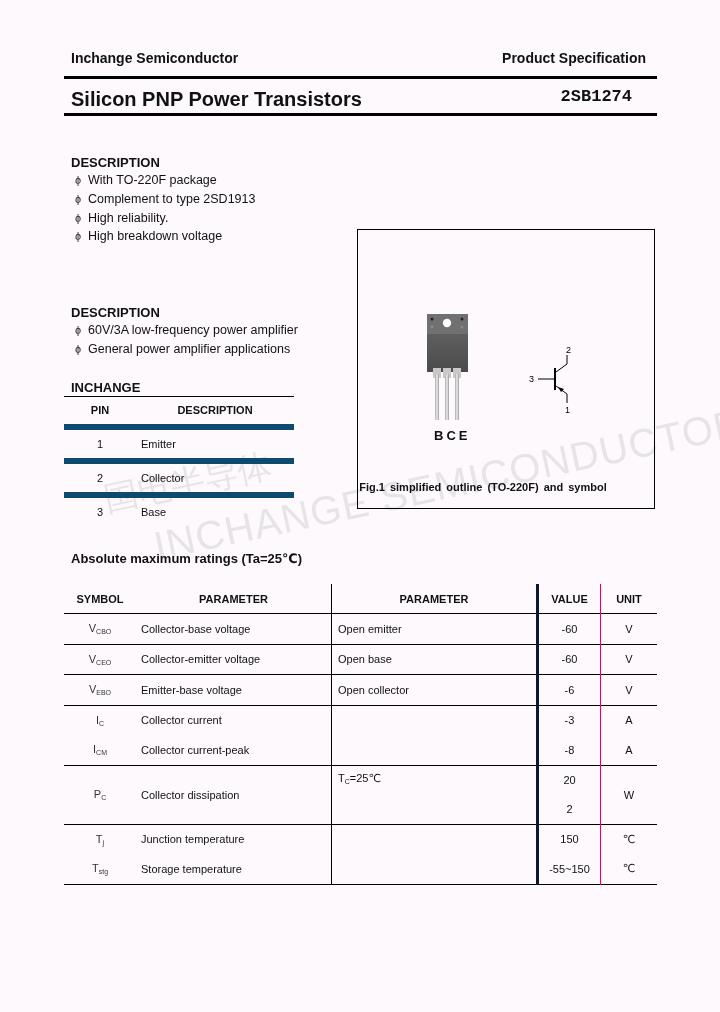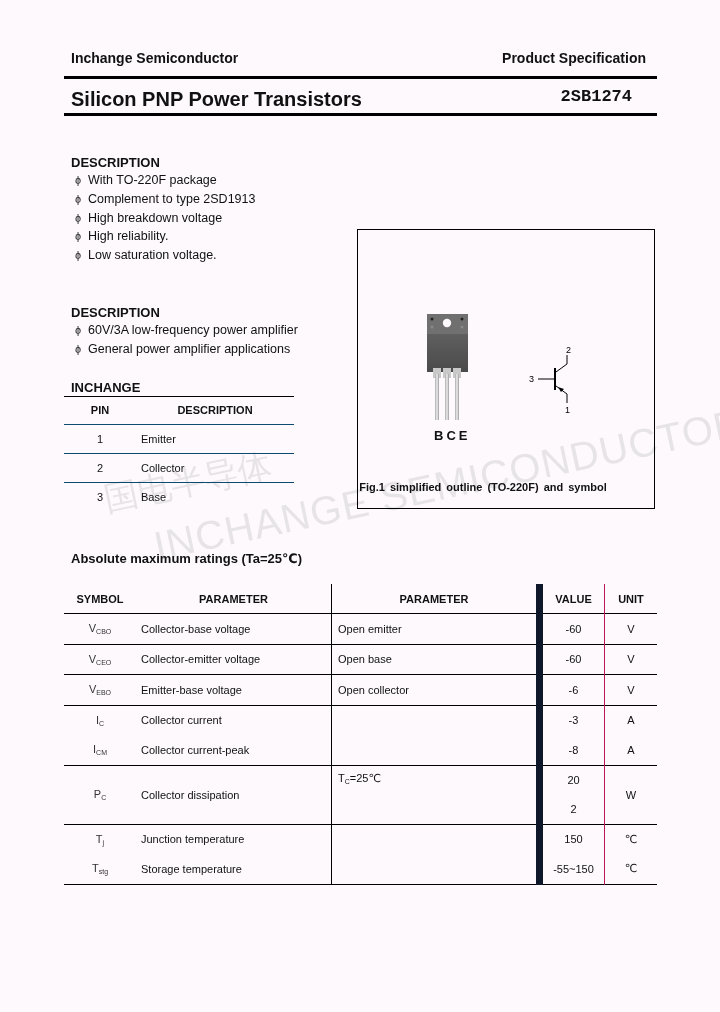--- a/index.html
+++ b/index.html
@@ -16,42 +16,42 @@
   .hdr-part { right: 88px; top: 87px; font-size: 17px; font-weight: bold; font-family: Liberation Mono, monospace; }
 
   .sec-title { left: 71px; font-size: 13px; font-weight: bold; }
   .bullets { left: 75px; margin: 0; padding: 0; list-style: none; font-size: 12.5px; }
   .bullets li { height: 18.8px; line-height: 18.8px; white-space: nowrap; }
   .bullet-glyph { display: inline-block; width: 13px; font-size: 11px; color: #222; }
 
   
   .pin-table { left: 64px; top: 396px; width: 230px; border-collapse: collapse; font-size: 11px; }
   .pin-table td, .pin-table th { padding: 0; height: 28px; }
-  .pin-table tr { border-bottom: 1px solid #0c4a6e; }
+  .pin-table tr { border-bottom: 6px solid #0c4a6e; }
   .pin-table tr.last { border-bottom: none; }
   .pin-table th { font-weight: bold; font-size: 11px; }
   .pin-table .c-pin { width: 72px; text-align: center; }
   .pin-table .c-desc { text-align: left; padding-left: 5px; }
   .pin-table th.c-desc { text-align: center; padding-left: 0; }
   .pin-topline { left: 64px; top: 396px; width: 230px; height: 1px; background: #000; }
 
   
   .fig-box { left: 357px; top: 229px; width: 298px; height: 280px; border: 1px solid #000; box-sizing: border-box; }
   .fig-caption { left: 357px; top: 481px; width: 252px; text-align: center; font-size: 11px; font-weight: bold; word-spacing: 2px; }
   .bce { left: 434px; top: 428px; font-size: 13px; font-weight: bold; letter-spacing: 3px; }
 
   
   .ratings-title { left: 71px; top: 551px; font-size: 13px; font-weight: bold; }
   .rt { left: 64px; top: 584px; width: 593px; border-collapse: collapse; font-size: 11px; }
   .rt th { font-weight: bold; height: 29px; padding: 0; font-size: 11px; }
   .rt td { padding: 0; height: 29.5px; }
   .rt .c-sym { width: 72px; text-align: center; }
   .rt .c-par { width: 190px; text-align: left; padding-left: 5px; }
   .rt .c-cond { width: 198px; text-align: left; padding-left: 6px; border-left: 1px solid #000; }
-  .rt .c-val { width: 61px; text-align: center; border-left: 7px solid #0f172a; }
+  .rt .c-val { width: 61px; text-align: center; border-left: 3px solid #0f172a; }
   .rt .c-unit { text-align: center; border-left: 1px solid #be185d; }
   .rt th.c-par, .rt th.c-cond { text-align: center; padding-left: 0; }
   .rt tr.b { border-bottom: 1px solid #000; }
   .rt td.top { vertical-align: top; padding-top: 6px; }
   sub { font-size: 7px; vertical-align: -2px; }
   .dim { color: #333; }
 
   
   .wm { color: rgba(120,120,120,0.16); white-space: nowrap; pointer-events: none; }
   .wm-en { left: 150px; top: 525px; font-size: 40px; transform: rotate(-12deg); transform-origin: left top; letter-spacing: 1px; }
@@ -67,23 +67,22 @@
 <div class="abs hdr-part">2SB1274</div>
 <div class="abs rule-thick" style="top:113px"></div>
 
 <div class="abs wm wm-cn">国电半导体</div>
 <div class="abs wm wm-en">INCHANGE SEMICONDUCTOR</div>
 
 <div class="abs sec-title" style="top:155px">DESCRIPTION</div>
 <ul class="abs bullets" style="top:171px">
   <li><span class="bullet-glyph">ɸ</span><span>With TO-220F package</span></li>
   <li><span class="bullet-glyph">ɸ</span><span>Complement to type 2SD1913</span></li>
+  <li><span class="bullet-glyph">ɸ</span><span>High reliability.</span></li>
   <li><span class="bullet-glyph">ɸ</span><span>High breakdown voltage</span></li>
-  <li><span class="bullet-glyph">ɸ</span><span>High reliability.</span></li>
-  <li><span class="bullet-glyph">ɸ</span><span>Low saturation voltage.</span></li>
 </ul>
 
 <div class="abs sec-title" style="top:305px">DESCRIPTION</div>
 <ul class="abs bullets" style="top:321px">
   <li><span class="bullet-glyph">ɸ</span><span>60V/3A low-frequency power amplifier</span></li>
   <li><span class="bullet-glyph">ɸ</span><span>General power amplifier applications</span></li>
 </ul>
 
 <div class="abs sec-title" style="top:380px">INCHANGE</div>
 <div class="abs pin-topline"></div>

